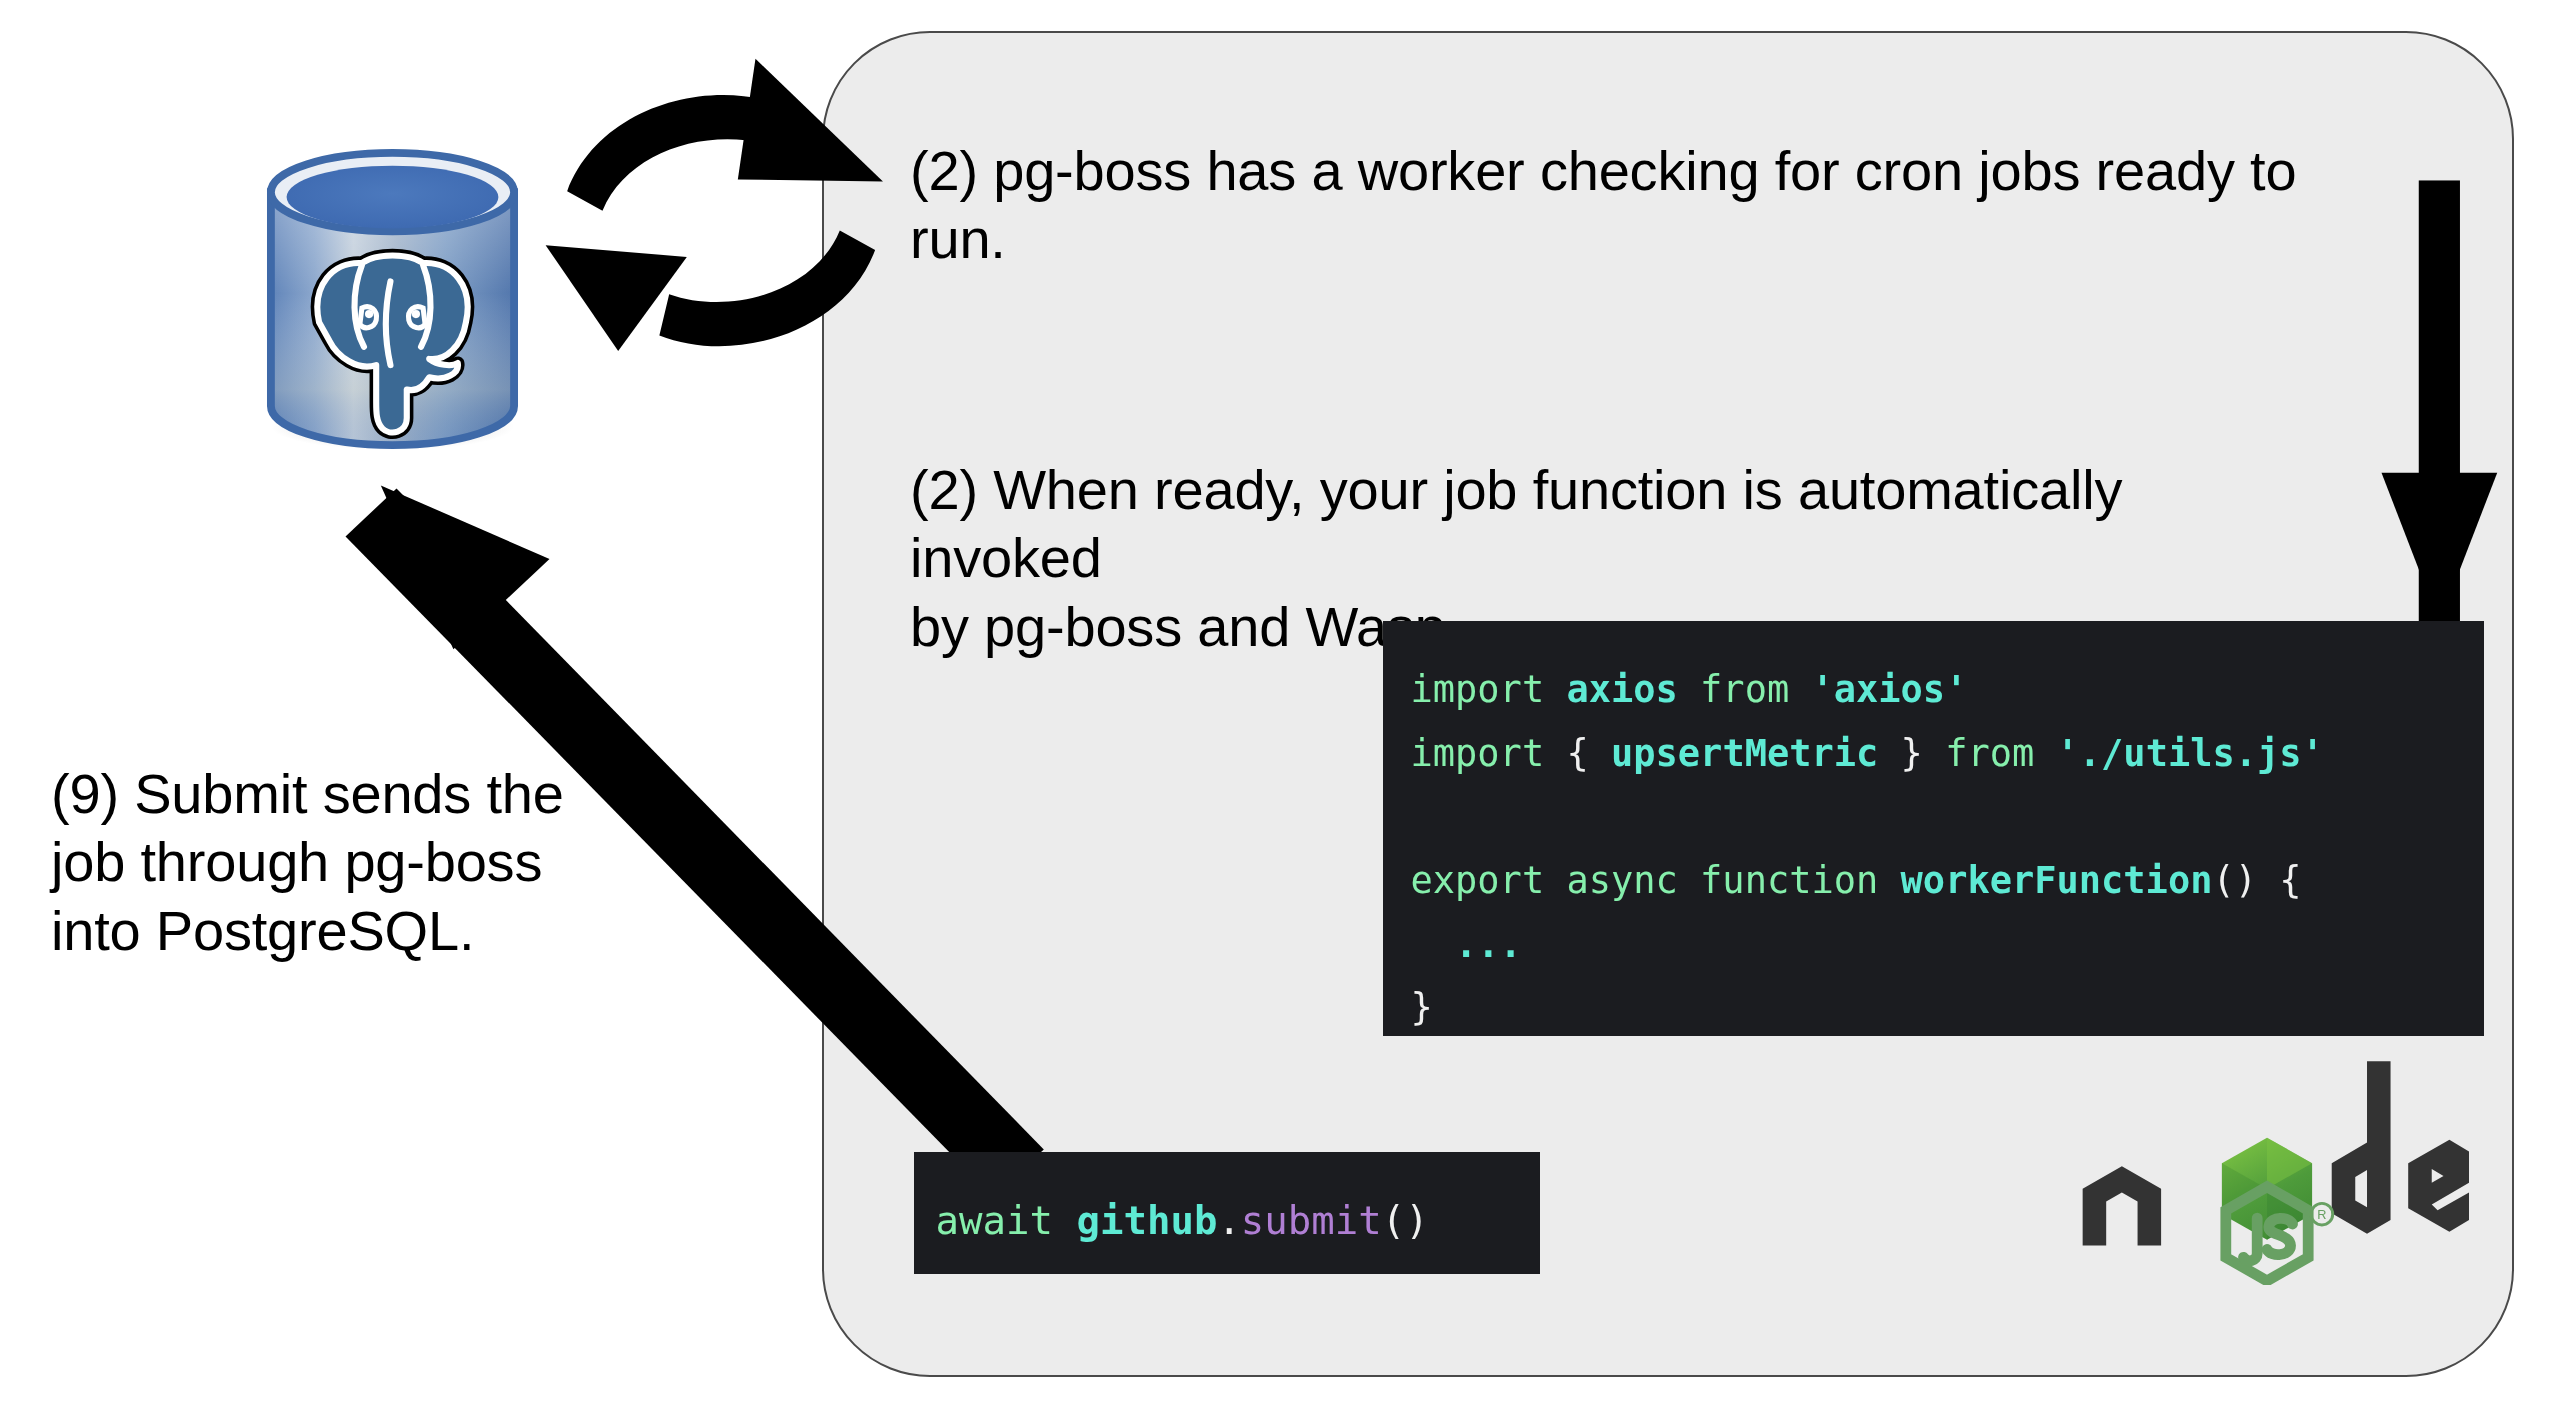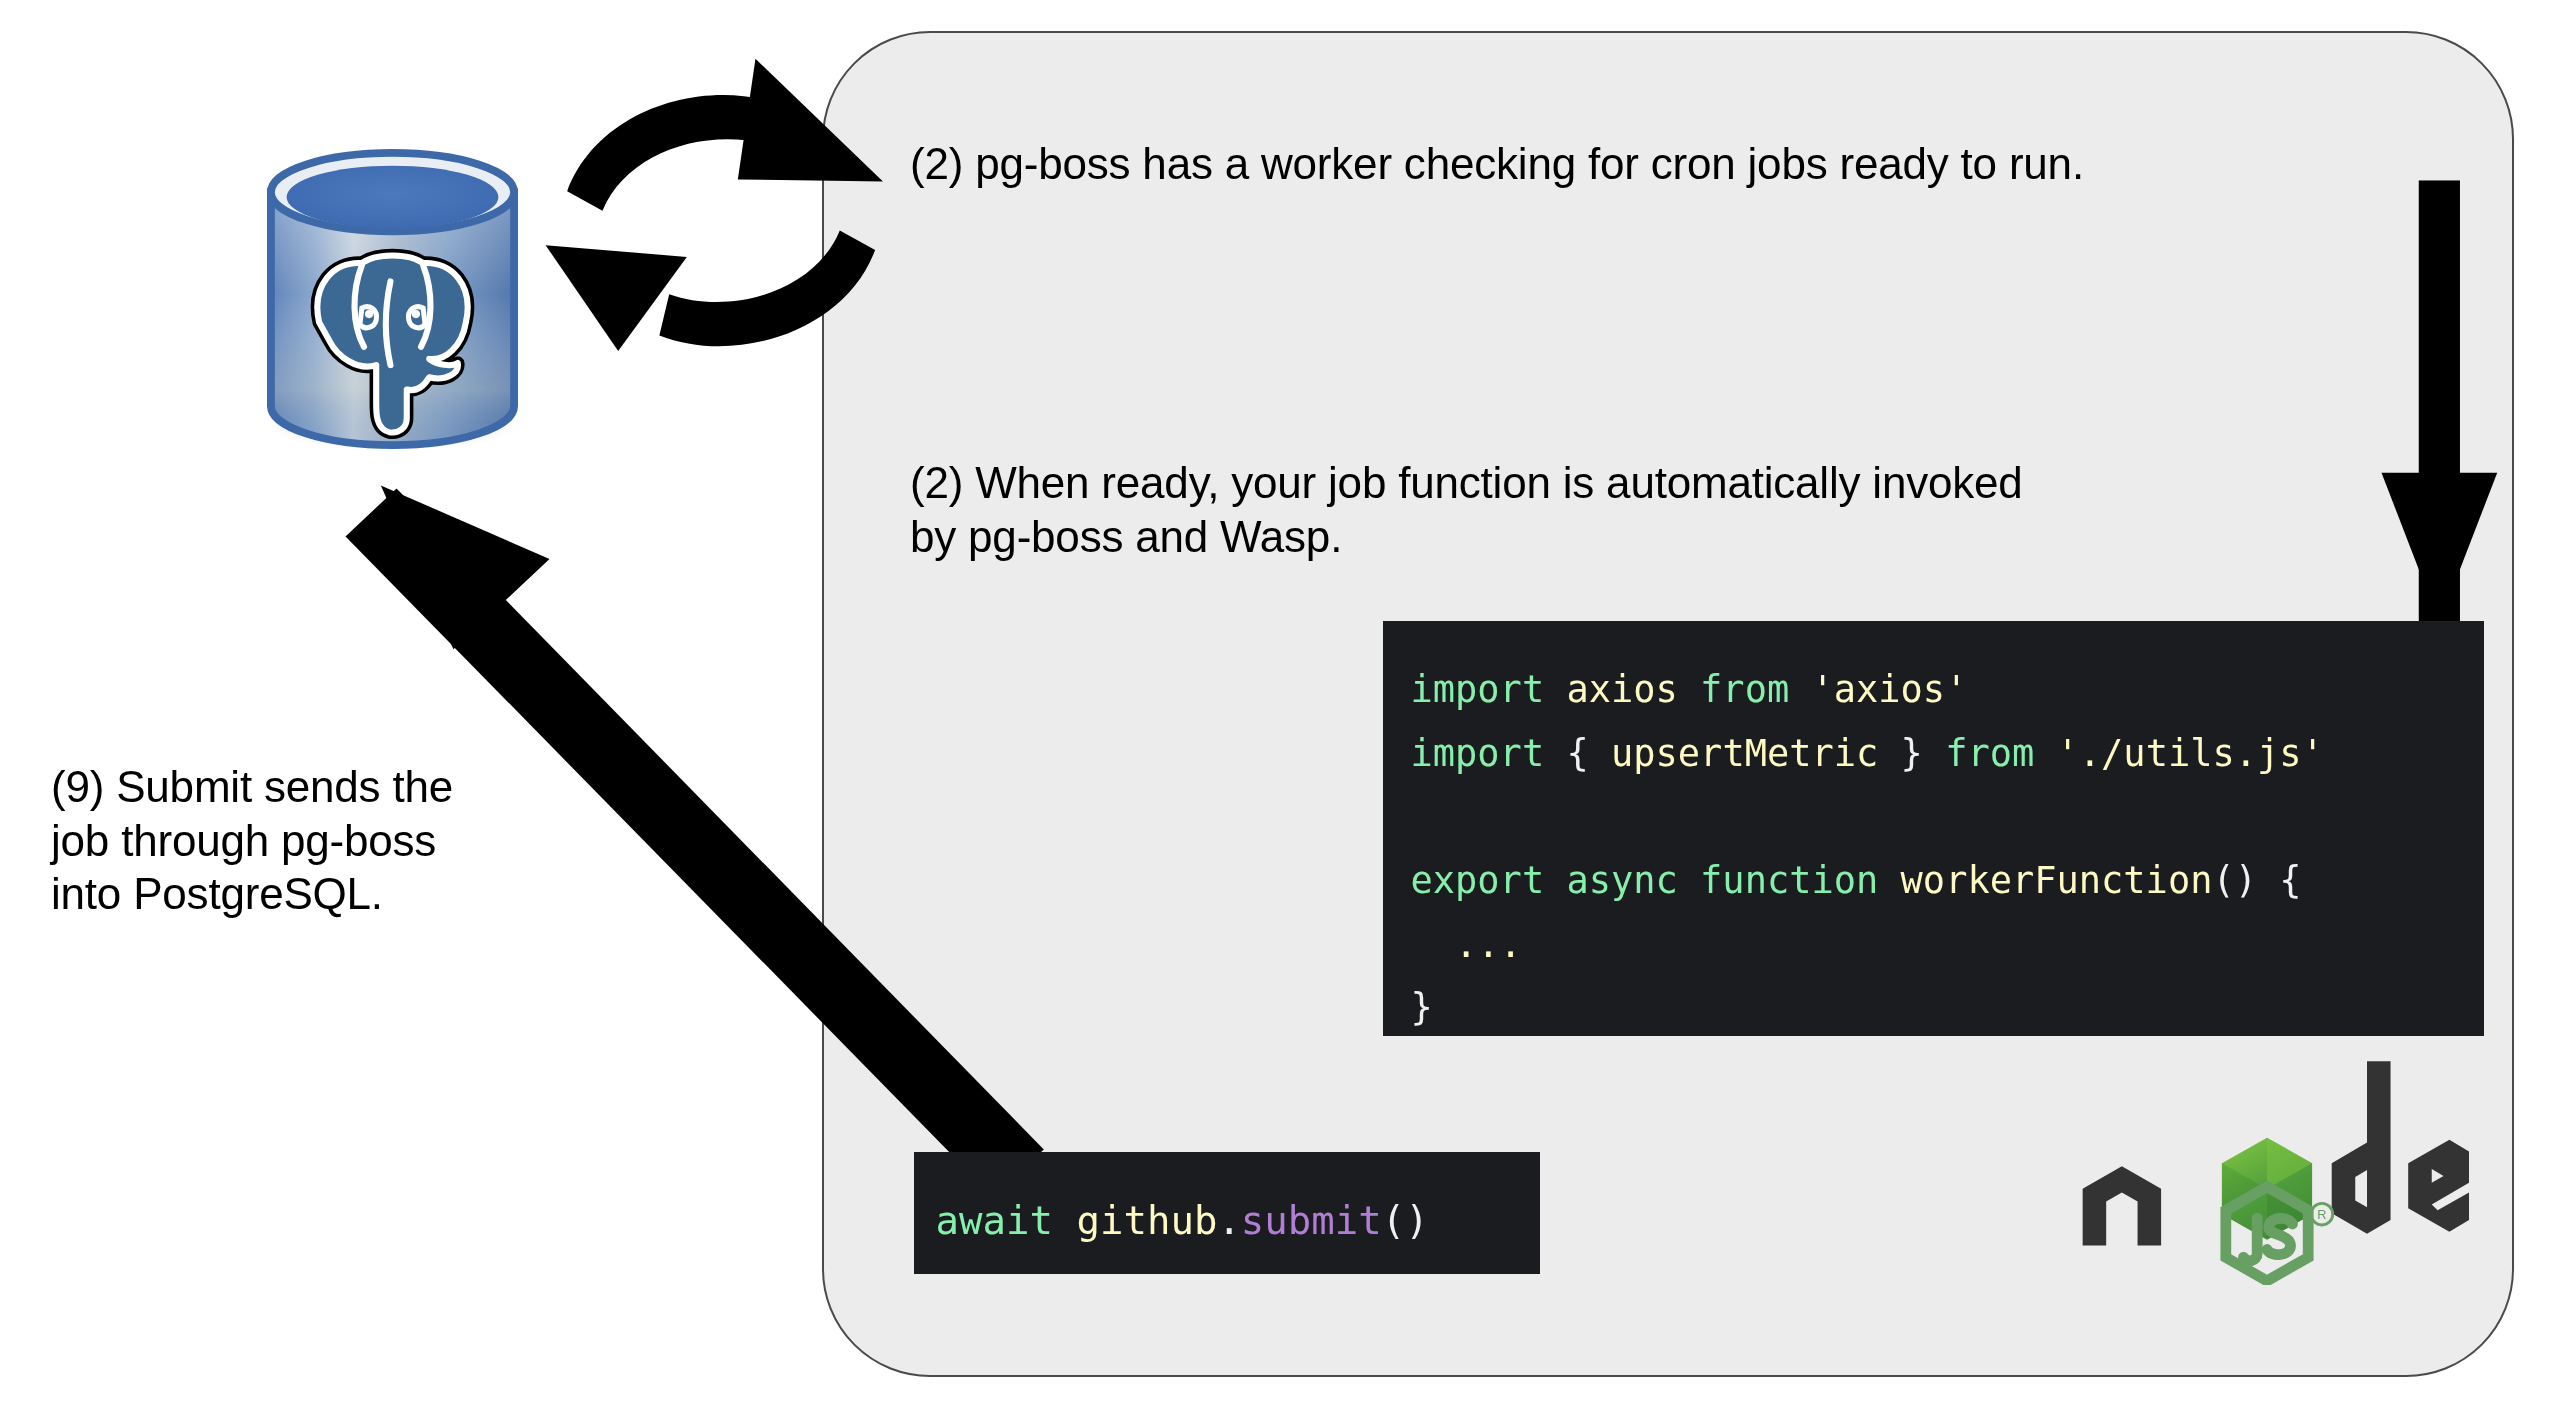--- a/index.html
+++ b/index.html
@@ -26,21 +26,21 @@
     border: 2.9px solid #4a4a4a;
     border-radius: 108px;
     box-sizing: border-box;
   }
 
   
   .callout {
     position: absolute;
     color: #000000;
     font-family: "Liberation Sans", sans-serif;
-    font-size: 44px;
+    font-size: 56px;
     line-height: 1.22;
     letter-spacing: -0.2px;
     white-space: pre-line;
   }
   #callout-1 { left: 51px;  top: 760px;  width: 549px; }
   #callout-2 { left: 910px; top: 137px;  width: 1393px; }
   #callout-3 { left: 910px; top: 456px;  width: 1373px; }
 
   
   .code-block {
@@ -64,21 +64,21 @@
     left: 914px;
     top: 1108px;
     width: 626px;
     height: 122px;
     padding: 35px 0 0 21.6px;
     box-sizing: border-box;
     font-size: 39px;
     margin-top: 44px;
   }
   .tok-kw   { color: #86efac; }   
-  .tok-id   { color: #fef9c3; }   
+  .tok-id   { color: #5eead4; font-weight: bold; }   
   .tok-pun  { color: #f0f0f0; }   
   .tok-fn   { color: #b07fd4; }   
 
   
   #arrow-layer {
     position: absolute;
     left: 0; top: 0;
     width: 2576px;
     height: 1424px;
     pointer-events: none;

